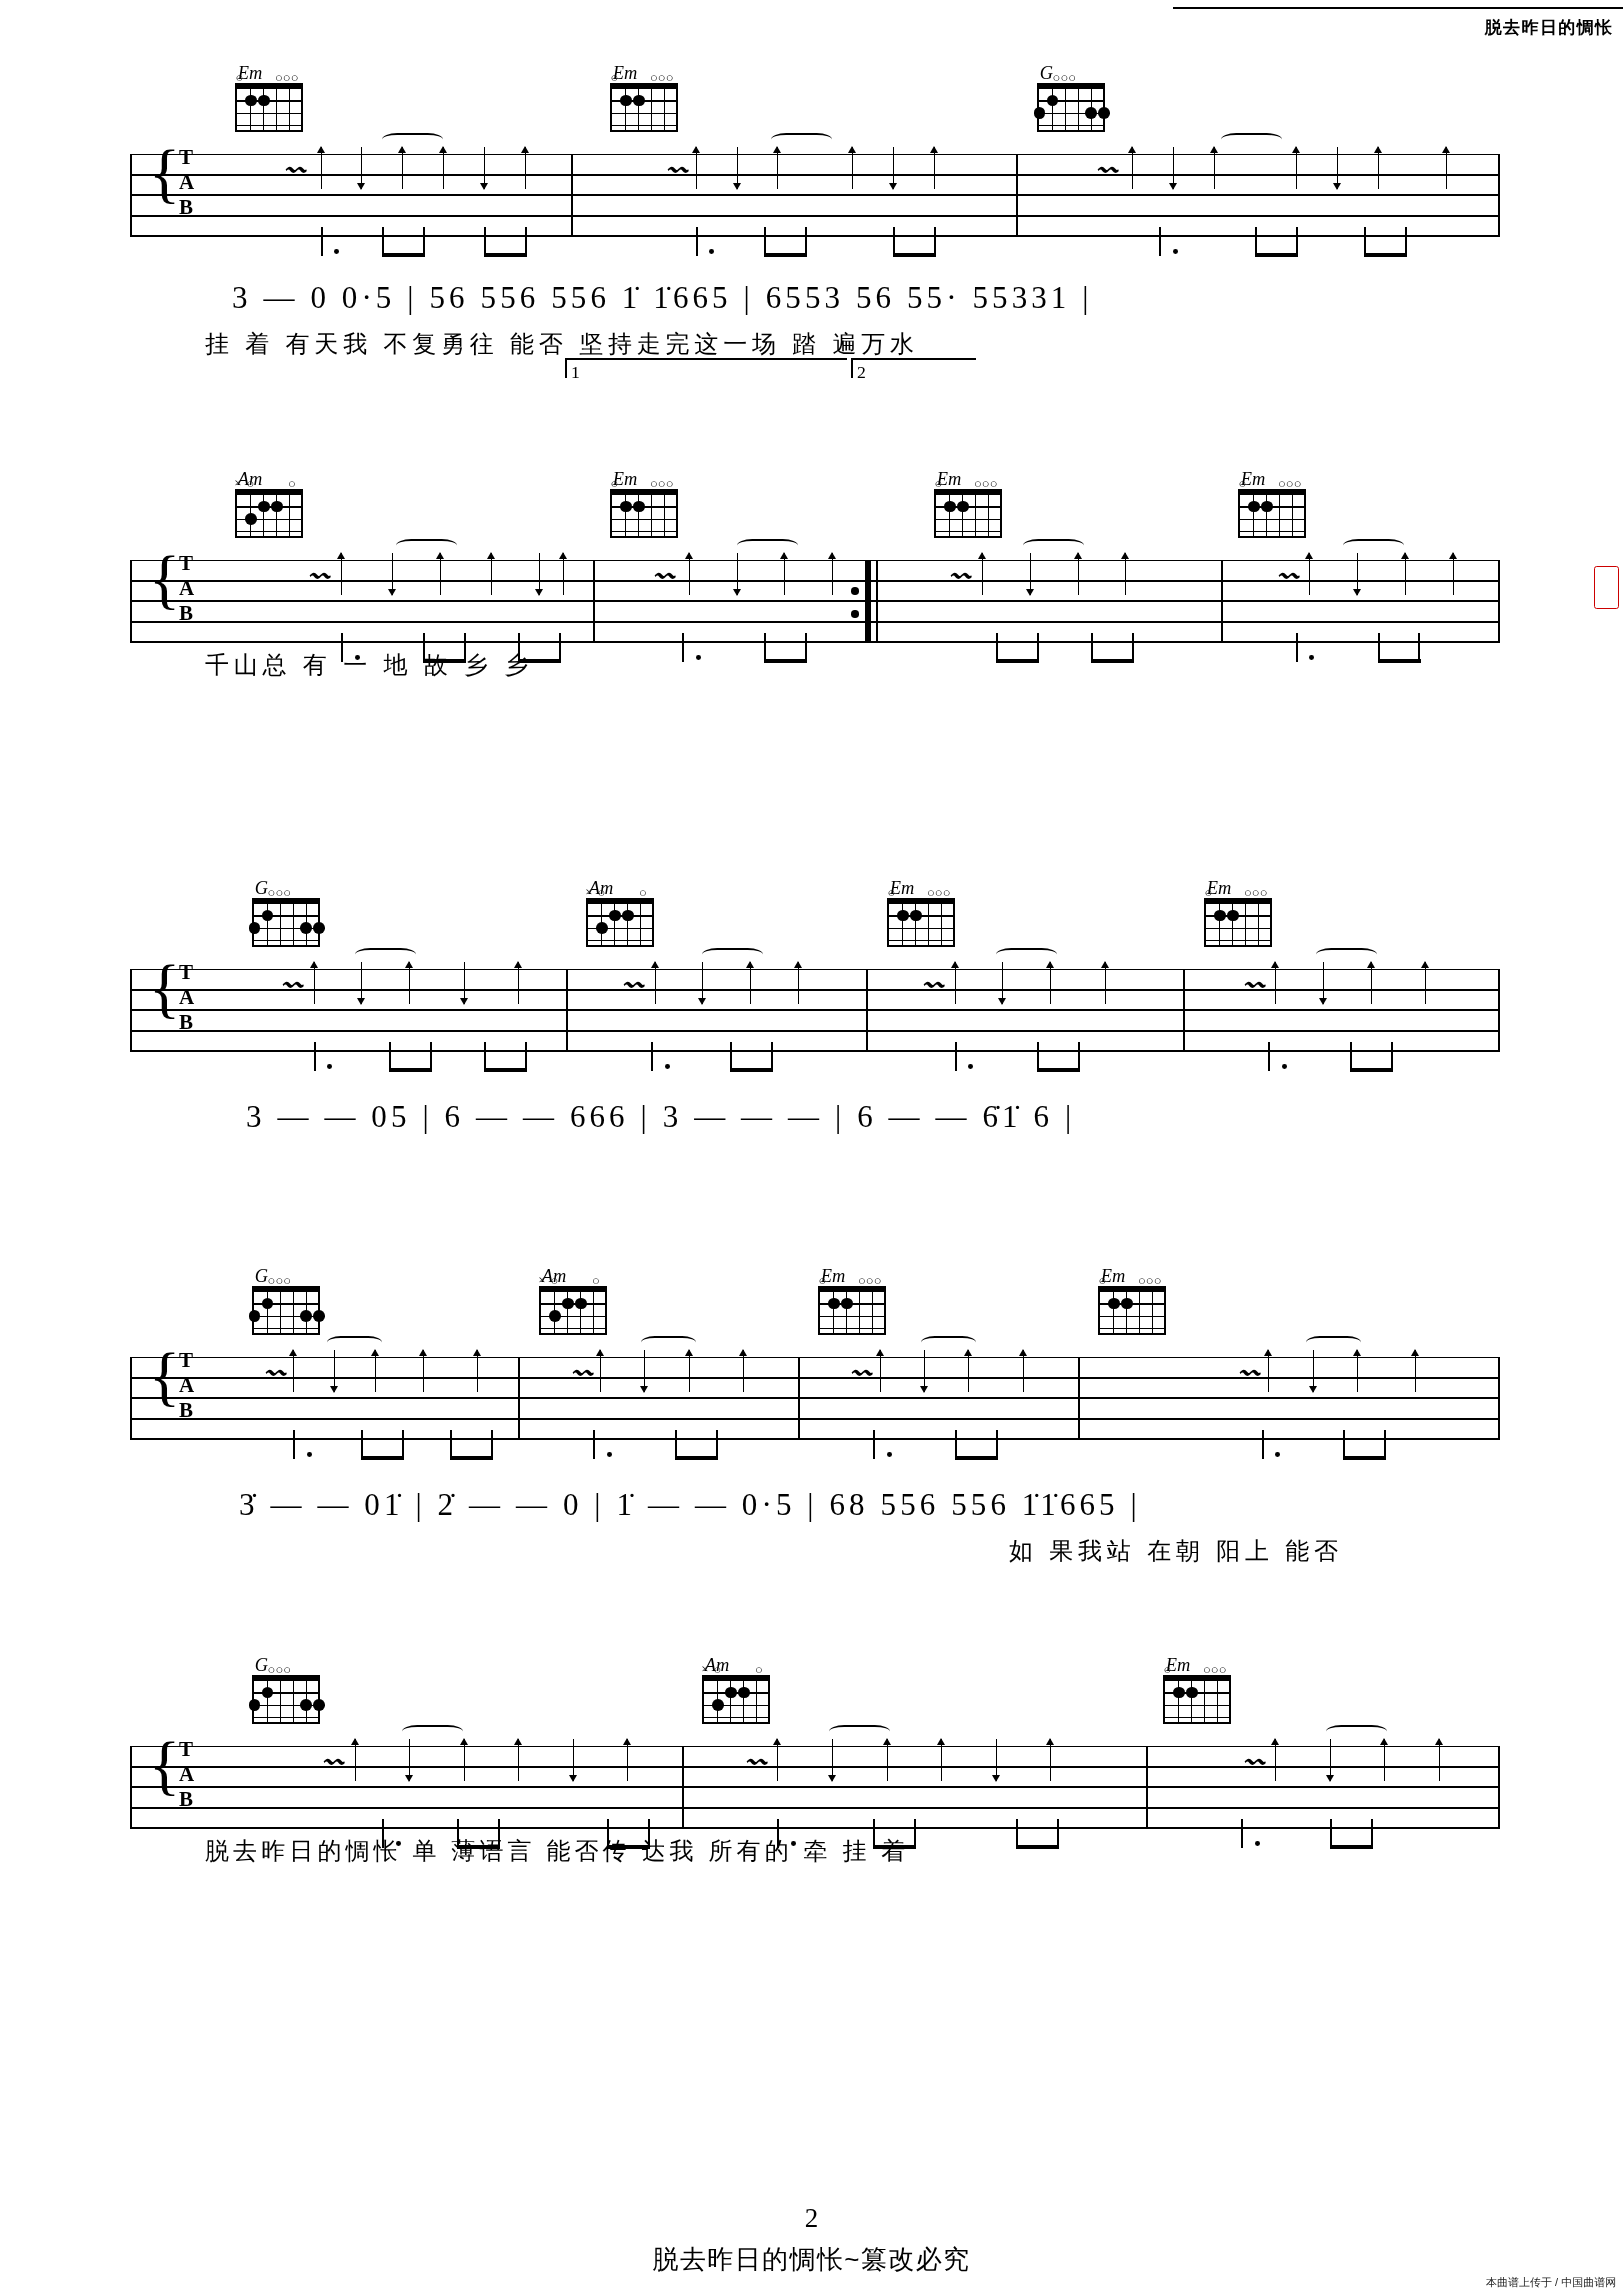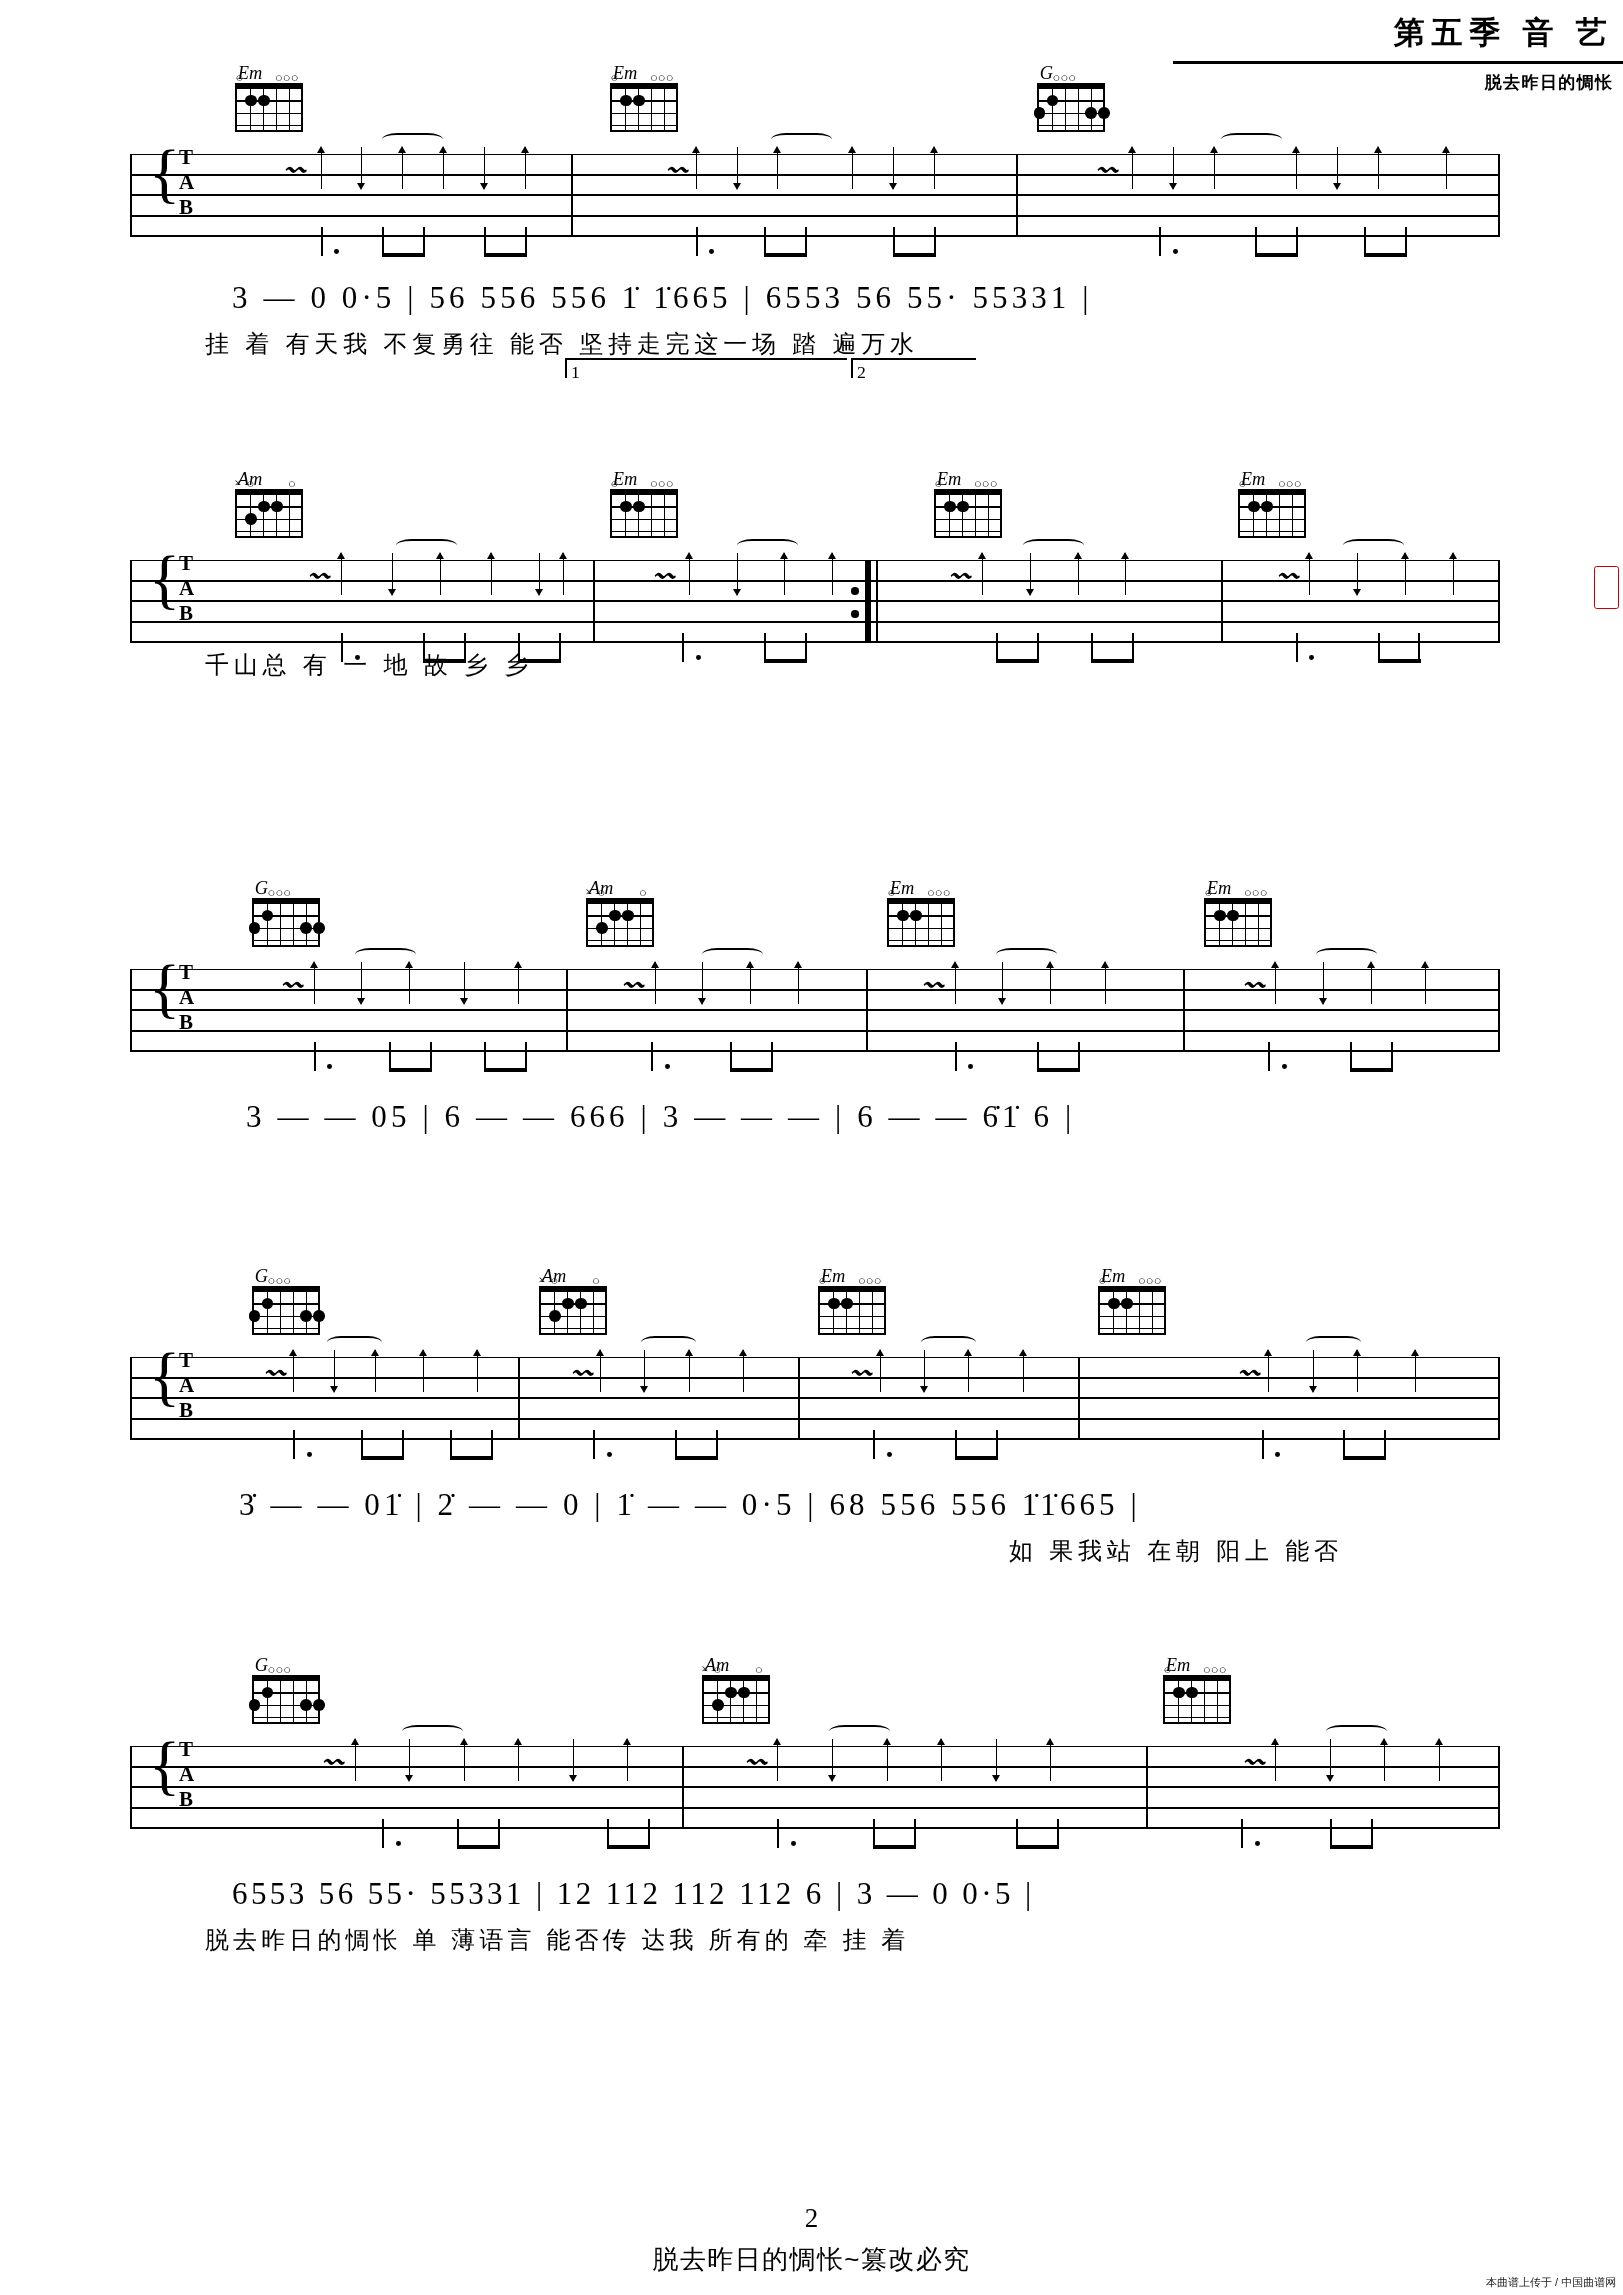--- a/index.html
+++ b/index.html
@@ -57,21 +57,20 @@
   .footer-txt{position:absolute;left:0;right:0;text-align:center;font-family:"Liberation Sans",sans-serif;font-size:26px;letter-spacing:1.4px;}
   .credit{position:absolute;right:6.8px;font-family:"Liberation Sans",sans-serif;font-size:11px;color:#222;}
   .sidestamp{position:absolute;right:4.1px;width:23px;height:41px;border:1.4px solid #c00;border-radius:2.7px;}
 </style>
 </head>
 <body>
 
 <div class="page">
 
   <div class="hdr">
-    <div class="hdr-title">第五季 音 艺</div>
     <div class="hdr-rule"></div>
     <div class="hdr-sub">脱去昨日的惆怅</div>
   </div>
 
   <div class="sys" style="top:65px;">
     <div class="chords">
 
       <div class="chord" style="left:235px;">
         <div class="nm">Em</div>
         <div class="grid">
@@ -749,23 +748,20 @@
       <div class="rstem" style="left:1016px;top:86px;height:29px;"></div>
       <div class="rstem" style="left:1057px;top:86px;height:29px;"></div>
       <div class="rbeam" style="left:1016px;top:112px;width:43px;"></div>
       <div class="rstem" style="left:1241px;top:86px;height:29px;"></div>
       <div class="rdot" style="left:1255px;top:108px;"></div>
       <div class="rstem" style="left:1330px;top:86px;height:29px;"></div>
       <div class="rstem" style="left:1371px;top:86px;height:29px;"></div>
       <div class="rbeam" style="left:1330px;top:112px;width:43px;"></div>
     </div>
 
-    <div class="numrow" style="margin-top:41px;">
-      <div class="n" style="left:232px;letter-spacing:3.4px;">6553 56 55· 55331 | 12 112 112 112 6 | 3 — 0   0·5 |</div>
-    </div>
     <div class="lyrow">
       <div class="ly" style="left:205px;letter-spacing:4.1px;">脱去昨日的惆怅  单 薄语言 能否传 达我 所有的 牵 挂                着</div>
     </div>
   </div>
 
   <div class="footer-num" style="top:2203px;">2</div>
   <div class="footer-txt" style="top:2242px;">脱去昨日的惆怅~篡改必究</div>
   <div class="credit" style="top:2275px;">本曲谱上传于 / 中国曲谱网</div>
   <div class="sidestamp" style="top:566px;"></div>
 

